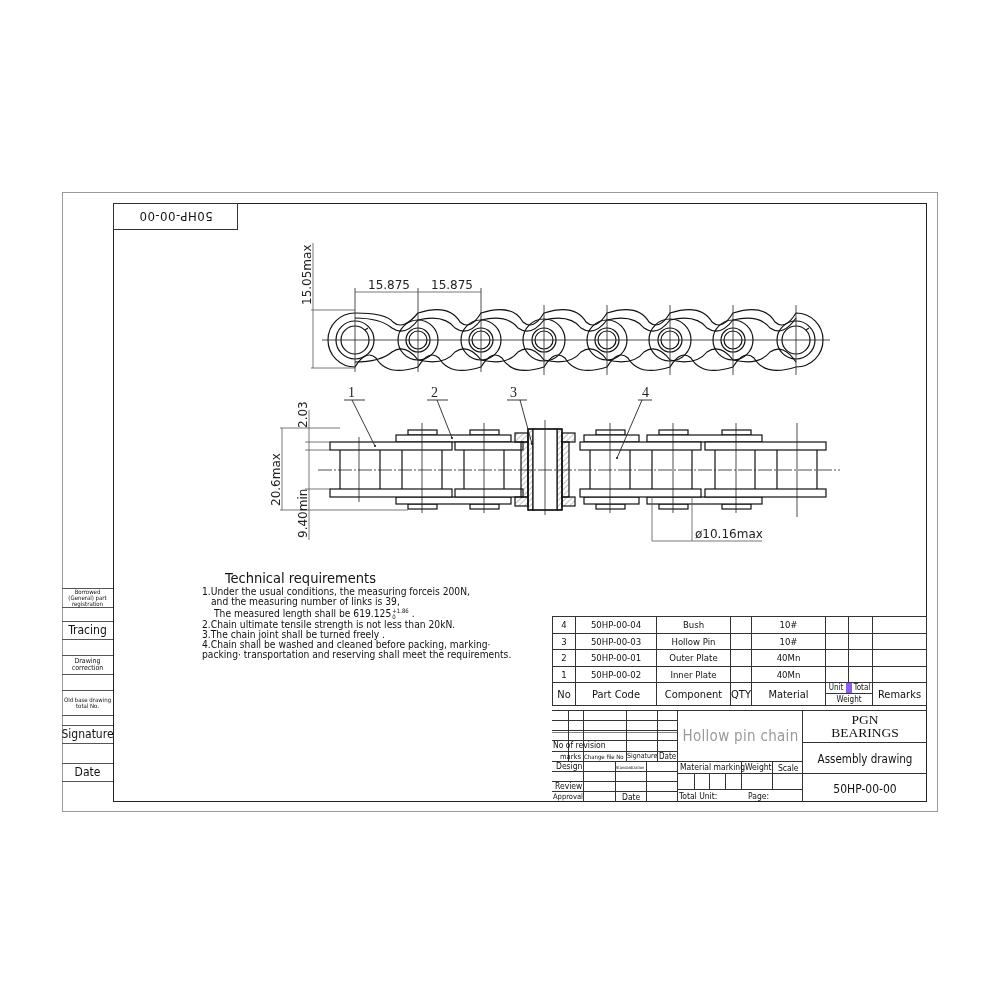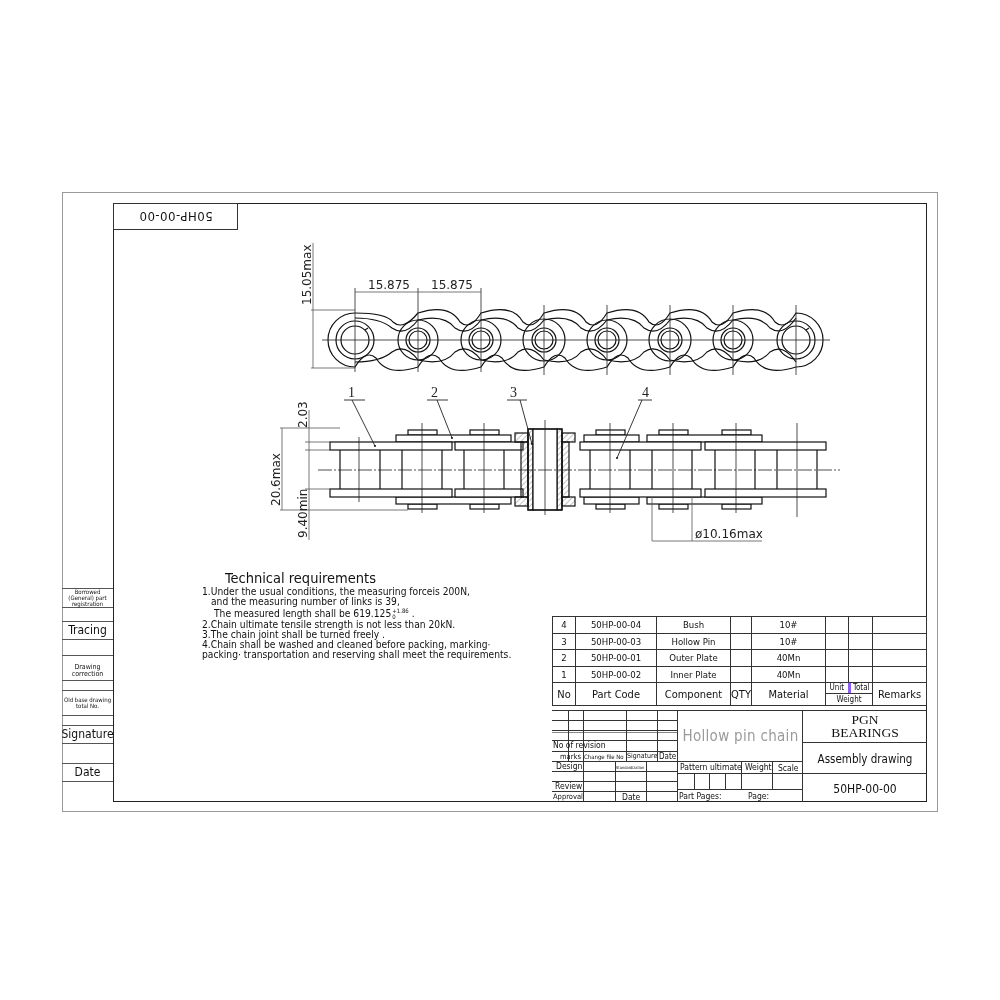--- a/index.html
+++ b/index.html
@@ -33,21 +33,21 @@
 
   
   .bom { left:552px; top:616px; width:374px; }
   table { border-collapse:collapse; }
   .bom table { width:374px; table-layout:fixed; }
   .bom td { border:1px solid #333; height:15.5px; padding:0; text-align:center; font-size:9.5px; overflow:hidden; white-space:nowrap; }
   .bom tr.hdr td { height:22px; font-size:11px; }
   .bom td.weight-head { padding:0; }
   .wsplit { display:flex; border-bottom:1px solid #333; font-size:8px; height:10px; line-height:10px; }
   .wsplit span { flex:1; }
-  .wsplit span:first-child { border-right:3px solid #8b5cf6; }
+  .wsplit span:first-child { border-right:6px solid #8b5cf6; }
   .wlabel { font-size:8px; line-height:11px; }
 
   
   .tb { left:552px; top:710px; width:374px; height:92px; border-top:1.3px solid #333; box-sizing:border-box; }
   .tb-left { position:absolute; left:0; top:0; width:125px; height:91px; }
   .tb-mid { position:absolute; left:125px; top:0; width:125px; height:91px; border-left:1.3px solid #333; }
   .tb-right { position:absolute; left:250px; top:0; width:124px; height:91px; border-left:1.3px solid #333;padding-left:40px; }
   .hl { position:absolute; height:0; border-top:1px solid #333; }
   .vl { position:absolute; width:0; border-left:1px solid #333; }
   .t { position:absolute; white-space:nowrap; font-size:8.5px; line-height:9px; }
@@ -248,21 +248,21 @@
   <text class="lbl-text" x="431" y="397">2</text>
   <text class="lbl-text" x="510" y="397">3</text>
   <text class="lbl-text" x="642" y="397">4</text>
 </svg>
 
 <div class="abs side-strip">
   <div class="side-cell tiny" style="top:0;height:20px;border-top:1px solid #555;">Borrowed (General) part registration</div>
   <div class="side-cell" style="top:20px;height:14px;"></div>
   <div class="side-cell big" style="top:34px;height:18px;text-align:right;">Tracing</div>
   <div class="side-cell" style="top:52px;height:16px;"></div>
-  <div class="side-cell small" style="top:68px;height:19px;margin-top:6px;">Drawing correction</div>
+  <div class="side-cell small" style="top:68px;height:19px;">Drawing correction</div>
   <div class="side-cell" style="top:87px;height:16px;"></div>
   <div class="side-cell tiny" style="top:103px;height:25px;">Old base drawing total No.</div>
   <div class="side-cell" style="top:128px;height:10px;"></div>
   <div class="side-cell big" style="top:138px;height:18px;">Signature</div>
   <div class="side-cell" style="top:156px;height:20px;"></div>
   <div class="side-cell big" style="top:176px;height:18px;">Date</div>
 </div>
 
 <div class="abs tech">
   <div class="title">Technical requirements</div>
@@ -379,24 +379,24 @@
   <div class="tb-mid">
     <div class="product-name">Hollow pin chain</div>
     <div class="hl" style="left:0;top:50px;width:125px;"></div>
     <div class="hl" style="left:0;top:62px;width:125px;"></div>
     <div class="hl" style="left:0;top:78px;width:125px;"></div>
     <div class="vl" style="left:16px;top:62px;height:16px;"></div>
     <div class="vl" style="left:31px;top:62px;height:16px;"></div>
     <div class="vl" style="left:47px;top:62px;height:16px;"></div>
     <div class="vl" style="left:63px;top:50px;height:29px;"></div>
     <div class="vl" style="left:94px;top:50px;height:28px;"></div>
-    <div class="t" style="left:2px;top:52px;">Pattern ultimate</div>
+    <div class="t" style="left:2px;top:52px;">Material marking</div>
     <div class="t" style="left:67px;top:52px;">Weight</div>
     <div class="t" style="left:100px;top:53px;">Scale</div>
-    <div class="t" style="left:1px;top:81px;">Part Pages:</div>
+    <div class="t" style="left:1px;top:81px;">Total Unit:</div>
     <div class="t" style="left:70px;top:81px;">Page:</div>
   </div>
   <div class="tb-right">
     <div class="company">
       <div>PGN</div>
       <div>BEARINGS</div>
     </div>
     <div class="drawing-type">Assembly drawing</div>
     <div class="drawing-no">50HP-00-00</div>
   </div>

